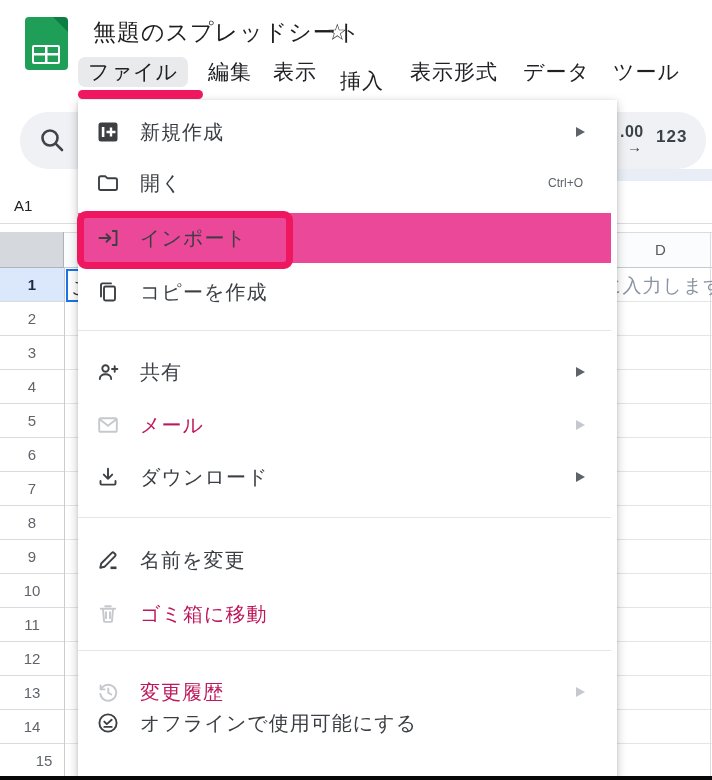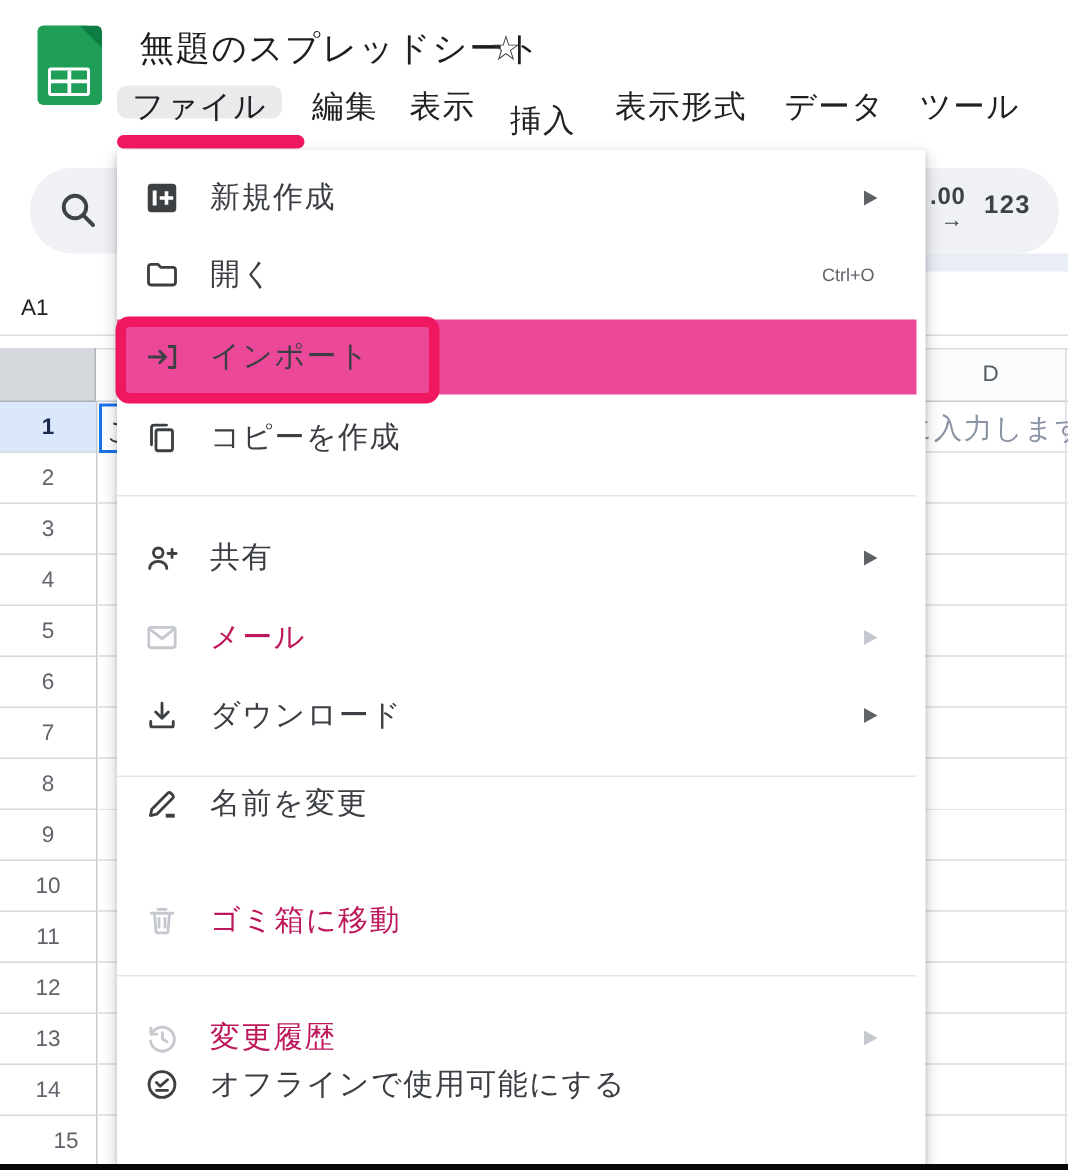--- a/index.html
+++ b/index.html
@@ -19,21 +19,21 @@
           border:2.5px solid #fff; border-radius:2px;
           background:
             linear-gradient(#fff,#fff) 50% 0/2.5px 100% no-repeat,
             linear-gradient(#fff,#fff) 0 50%/100% 2.5px no-repeat; }
   #title { position:absolute; left:93px; top:17px; font-size:23px; color:#1d1e1f;
            letter-spacing:1px; white-space:nowrap; }
   #star { position:absolute; left:327px; top:19px; font-size:23px; color:#3c4043; }
 
   
   #menubar { position:absolute; left:0; top:57px; width:712px; height:30px; }
-  .mb-item { position:absolute; top:0; height:22px; line-height:30px; font-size:21px;
+  .mb-item { position:absolute; top:0; height:30px; line-height:30px; font-size:21px;
              color:#202124; letter-spacing:1px; white-space:nowrap; cursor:default; }
   .mb-item.active { background:#e9eaeb; border-radius:7px; padding:0 10px; }
   #file-underline { position:absolute; left:78px; top:90px; width:125px; height:9px;
              border-radius:5px; z-index:31; }
 
   
   #toolbar { position:absolute; left:20px; top:112px; width:686px; height:57px;
              background:#f0f1f5; border-radius:28px; }
   #search-ic { position:absolute; left:17px; top:13px; width:30px; height:30px; }
   #dec-icon { position:absolute; left:592px; top:11px; width:40px; height:36px;
@@ -237,21 +237,21 @@
         <span class="ic">
           <svg width="24" height="24" viewBox="0 0 24 24">
             <path fill="none" stroke="currentColor" stroke-width="1.9" stroke-linecap="round" stroke-linejoin="round" d="M12 3.8v10M7.8 9.6l4.2 4.2 4.2-4.2"></path>
             <path fill="none" stroke="currentColor" stroke-width="1.9" stroke-linecap="round" stroke-linejoin="round" d="M4.5 16v2.6c0 .6.5 1 1 1h13c.5 0 1-.4 1-1V16"></path>
           </svg>
         </span>
         <span class="lbl">ダウンロード</span>
         <span class="subarrow"></span>
       </div>
       <div class="menu-divider" style="top: 417px;"></div>
-      <div class="menu-item" style="top: 411px; padding-left: 12px;">
+      <div class="menu-item" style="top: 435px; padding-left: 12px;">
         <span class="ic">
           <svg width="24" height="24" viewBox="0 0 24 24">
             <path fill="none" stroke="currentColor" stroke-width="1.9" stroke-linecap="round" stroke-linejoin="round" d="M4.3 19.7l.9-4.2L15.8 4.9c.6-.6 1.6-.6 2.2 0l1.1 1.1c.6.6.6 1.6 0 2.2L8.5 18.8l-4.2.9z"></path>
             <path stroke="currentColor" stroke-width="2.6" d="M14.5 19.8h6"></path>
           </svg>
         </span>
         <span class="lbl">名前を変更</span>
       </div>
       <div class="menu-item disabled" style="top: 489px;">
         <span class="ic">

